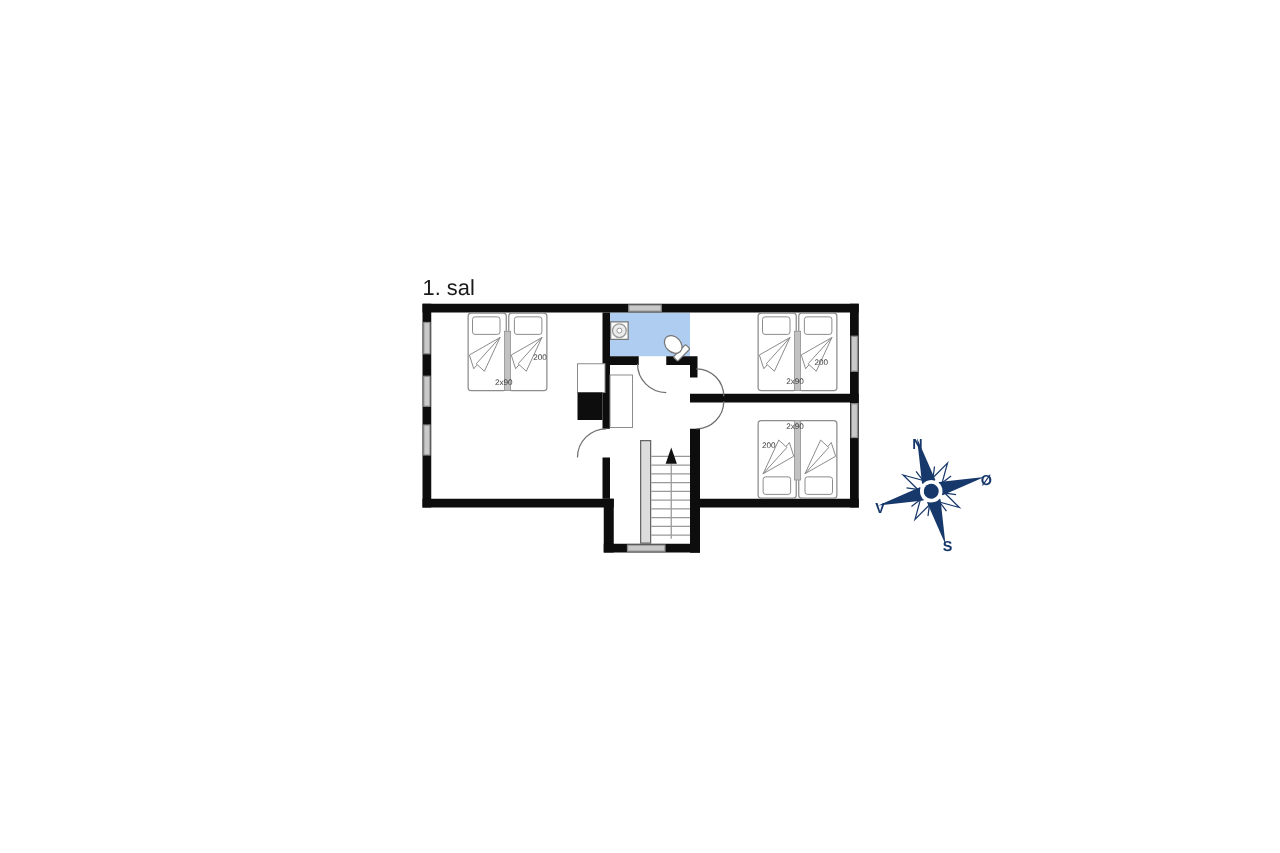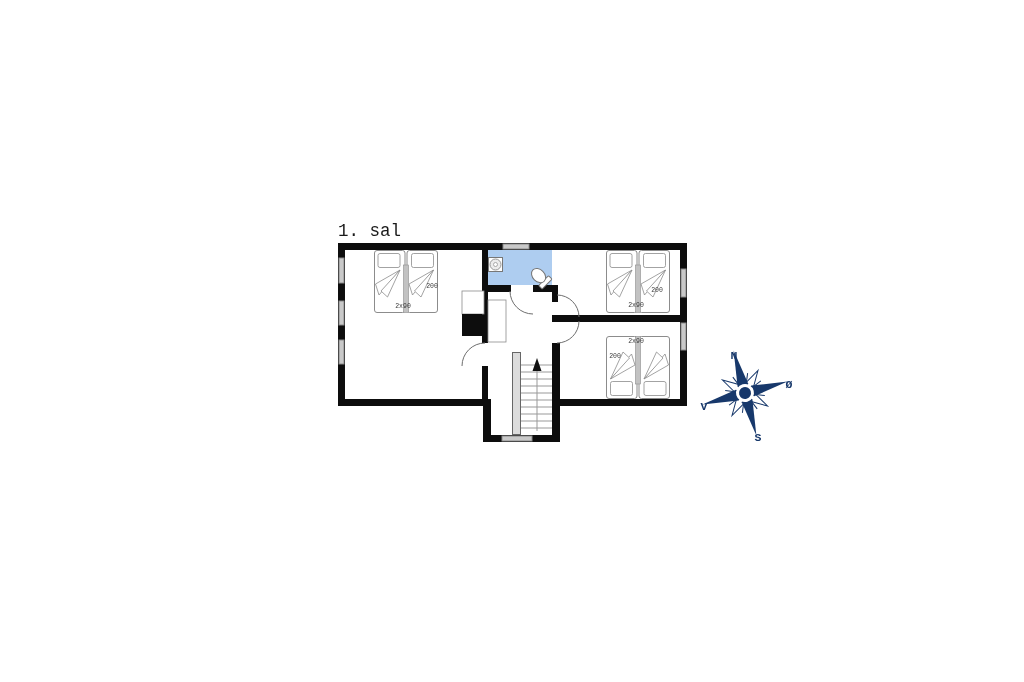--- a/index.html
+++ b/index.html
@@ -1,18 +1,18 @@
 <!DOCTYPE html>
 <html><head>
 <meta charset="utf-8">
 <style>
   html,body{margin:0;padding:0;background:#fff;}
   .canvas{
     position:relative;width:1024px;height:682px;background:#ffffff;overflow:hidden;
-    font-family:Liberation Mono, monospace;
+    font-family:Liberation Sans, sans-serif;
   }
   svg{display:block;}
   .wall{fill:#0d0d0d;stroke:none;}
   .win{fill:#c9c9c9;stroke:#8a8a8a;stroke-width:1;}
   .furn{fill:#ffffff;stroke:#8c8c8c;stroke-width:1;}
   .thin{fill:#ffffff;stroke:#8c8c8c;stroke-width:0.8;}
   .arc{fill:none;stroke:#6e6e6e;stroke-width:1;}
   .tread{stroke:#999999;stroke-width:1;}
   .title-text{font-size:17.5px;fill:#1a1a1a;}
   .bedlabel{font-size:6.5px;fill:#3d3d3d;}

